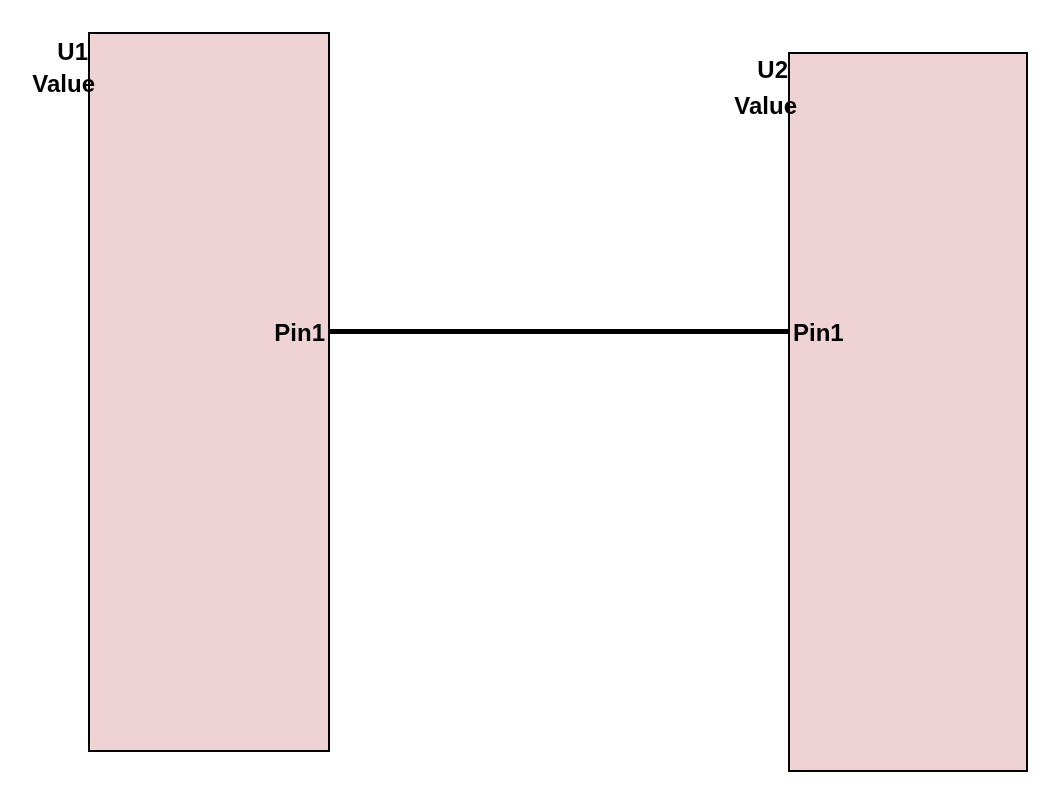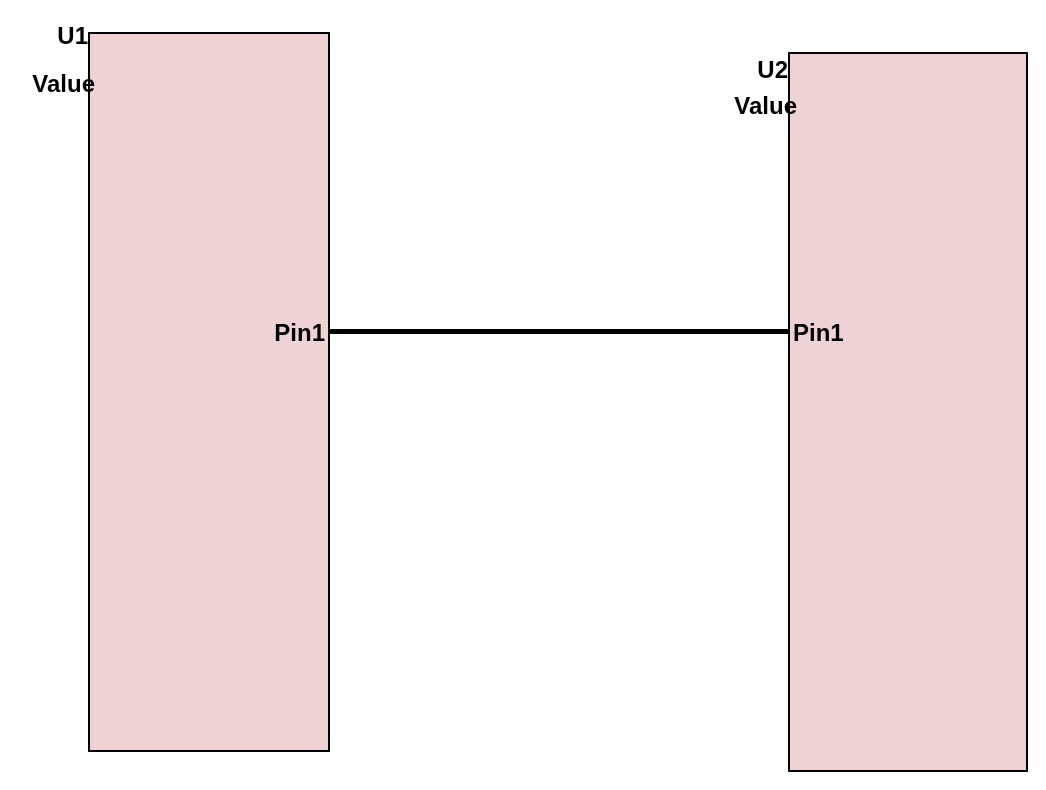--- a/index.html
+++ b/index.html
@@ -26,21 +26,21 @@
   .label {
     position: absolute;
     font-weight: bold;
     font-size: 24px;
     line-height: 24px;
     color: var(--text, #000000);
     white-space: nowrap;
     z-index: 2;
   }
   .anchor-right { transform: translateX(-100%); }
-  .ref-u1   { left: 88px;  top: 24px; }
+  .ref-u1   { left: 88px;  top: 40px; }
   .value-u1 { left: 95px;  top: 72px; }
   .pin-u1   { left: 325px; top: 321px; }
   .ref-u2   { left: 788px; top: 58px; }
   .value-u2 { left: 797px; top: 94px; }
   .pin-u2   { left: 793px; top: 321px; }
   .wire {
     position: absolute;
     left: 330px;
     top: 329px;
     width: 458px;

